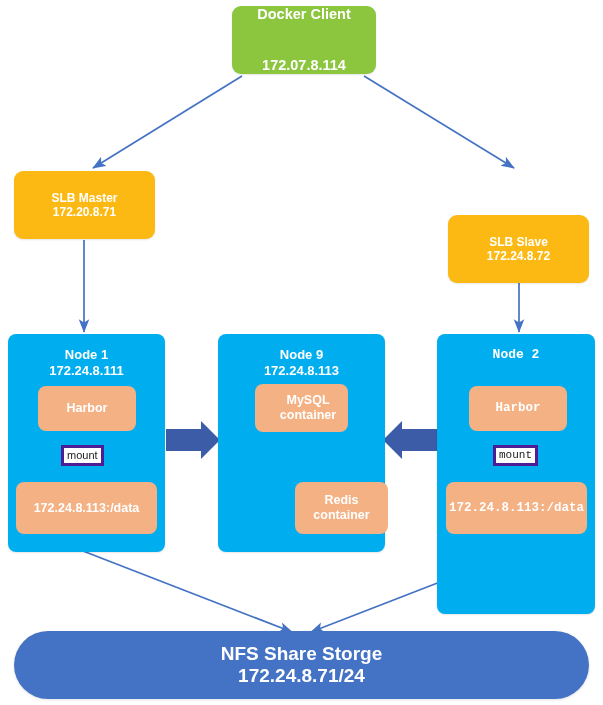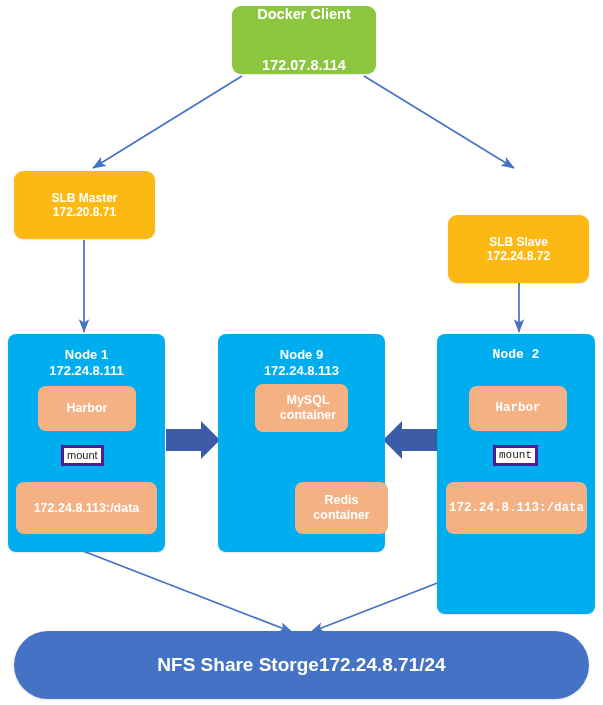--- a/index.html
+++ b/index.html
@@ -108,21 +108,21 @@
     line-height: 1.3;
     z-index: 5;
     white-space: nowrap;
   }
 
   
   .nfs-box {
     background: #4472C4;
     border-radius: 34px;
     display: flex;
-    flex-direction: row;
+    flex-direction: column;
     align-items: center;
     justify-content: center;
     font-size: 19px;
     box-shadow: 0 1px 3px rgba(0,0,0,0.12);
   }
 </style>
 </head>
 <body>
 
 <div id="diagram">

